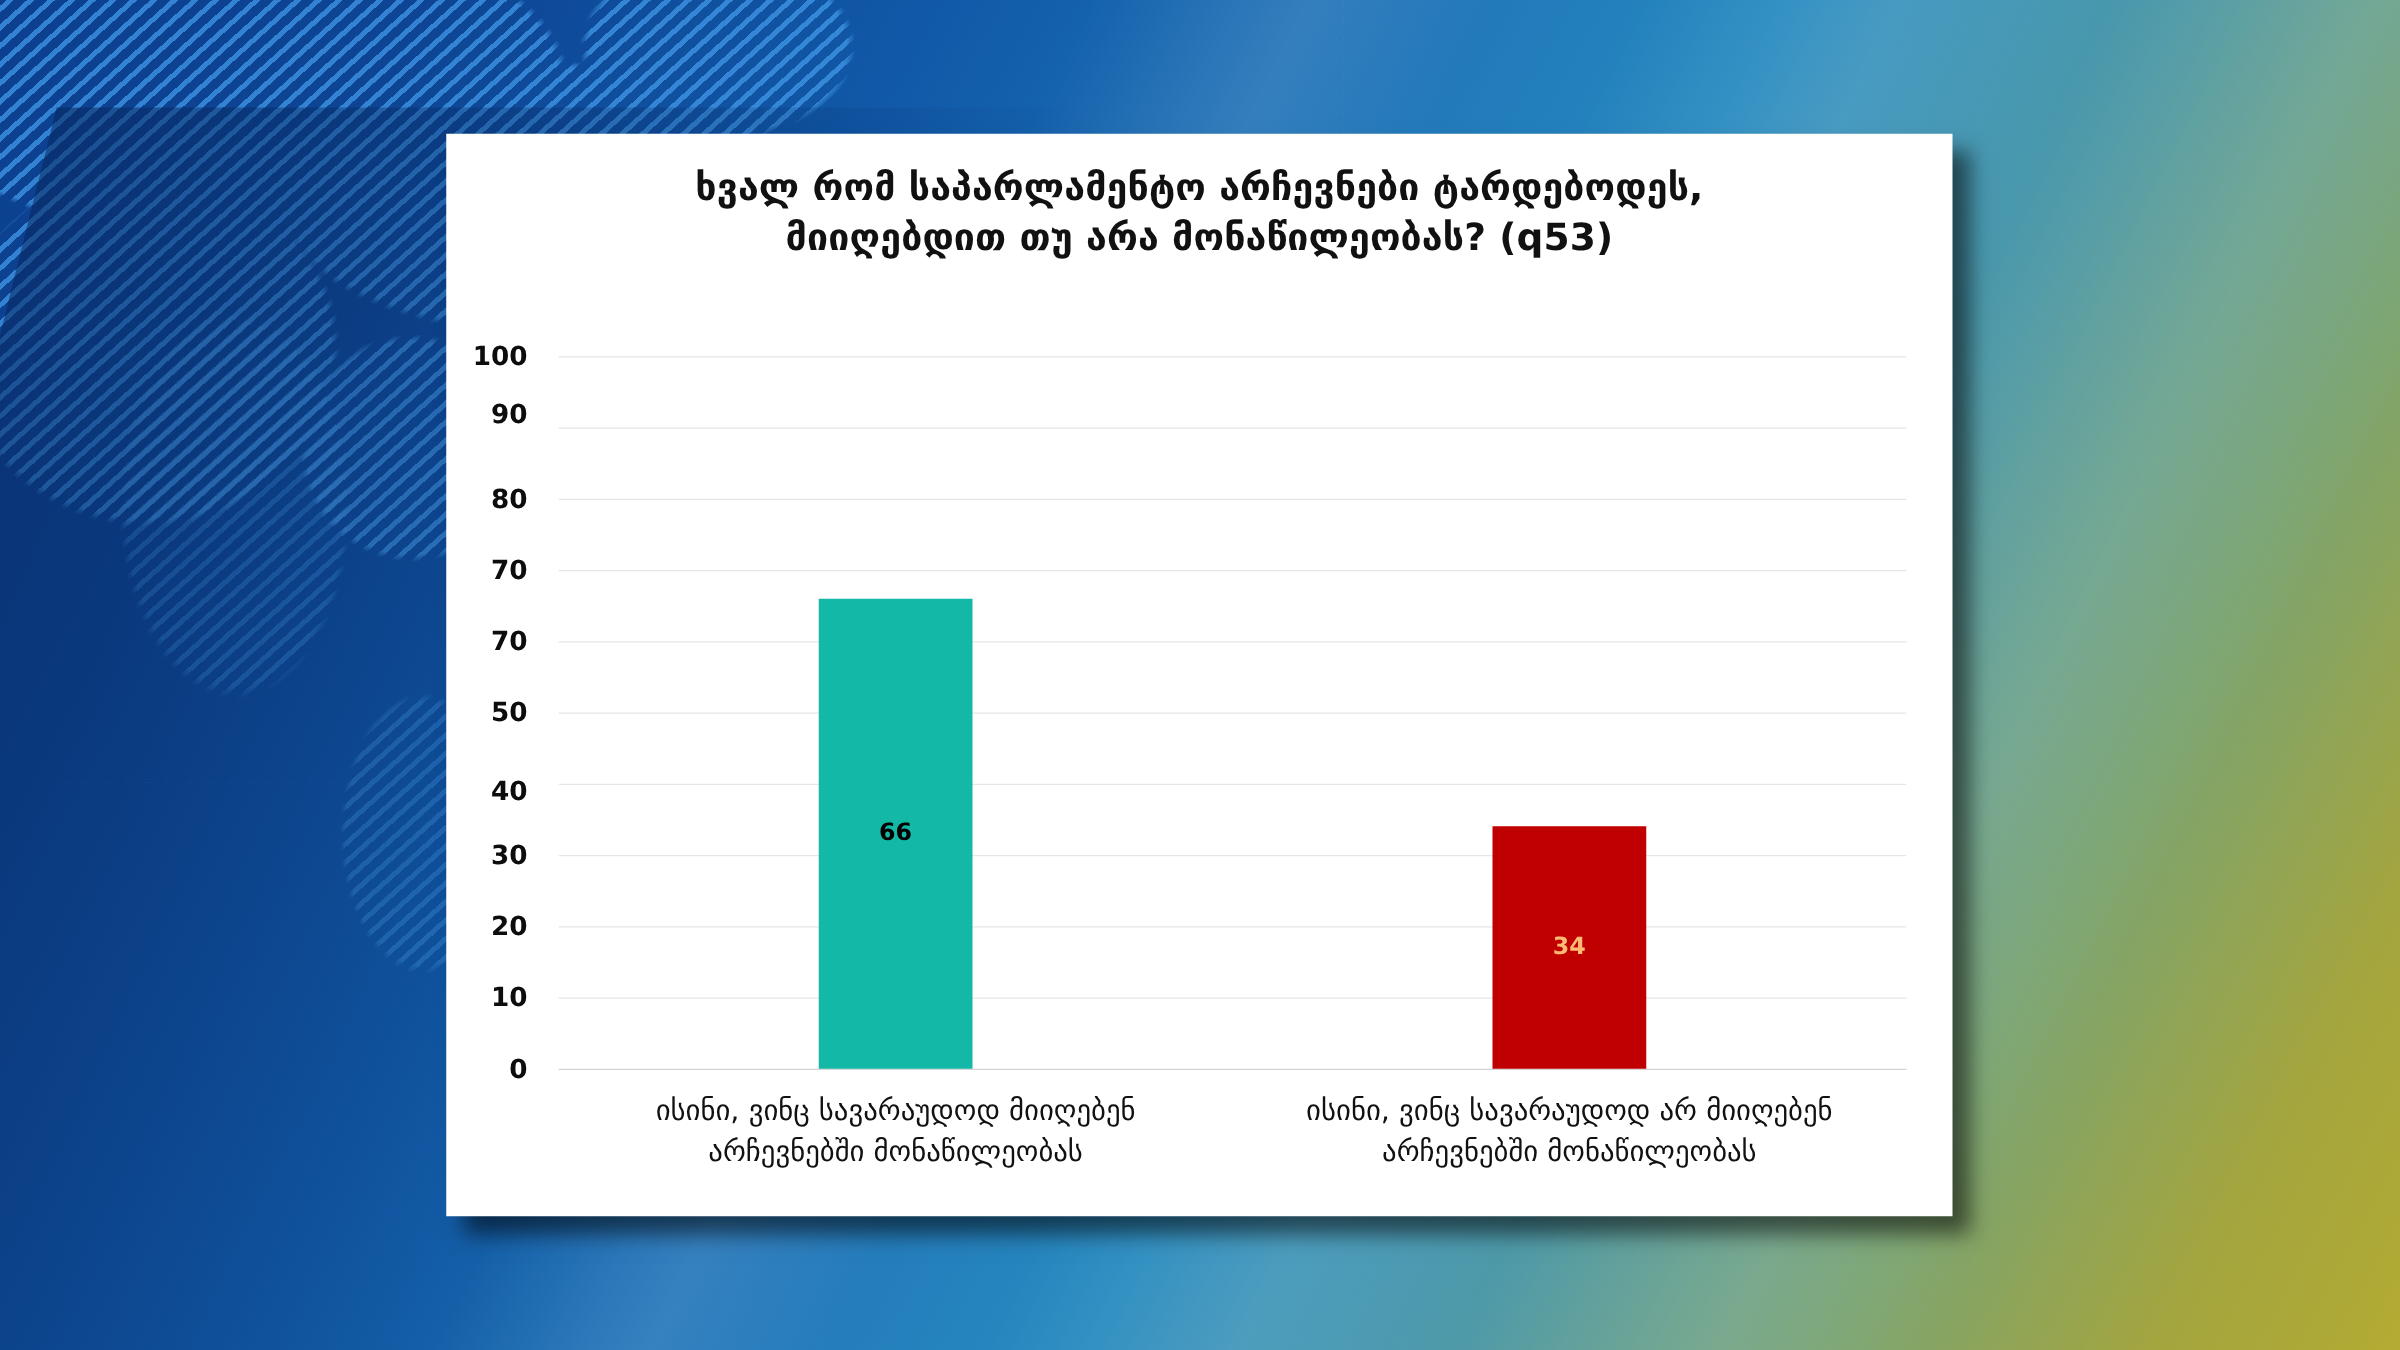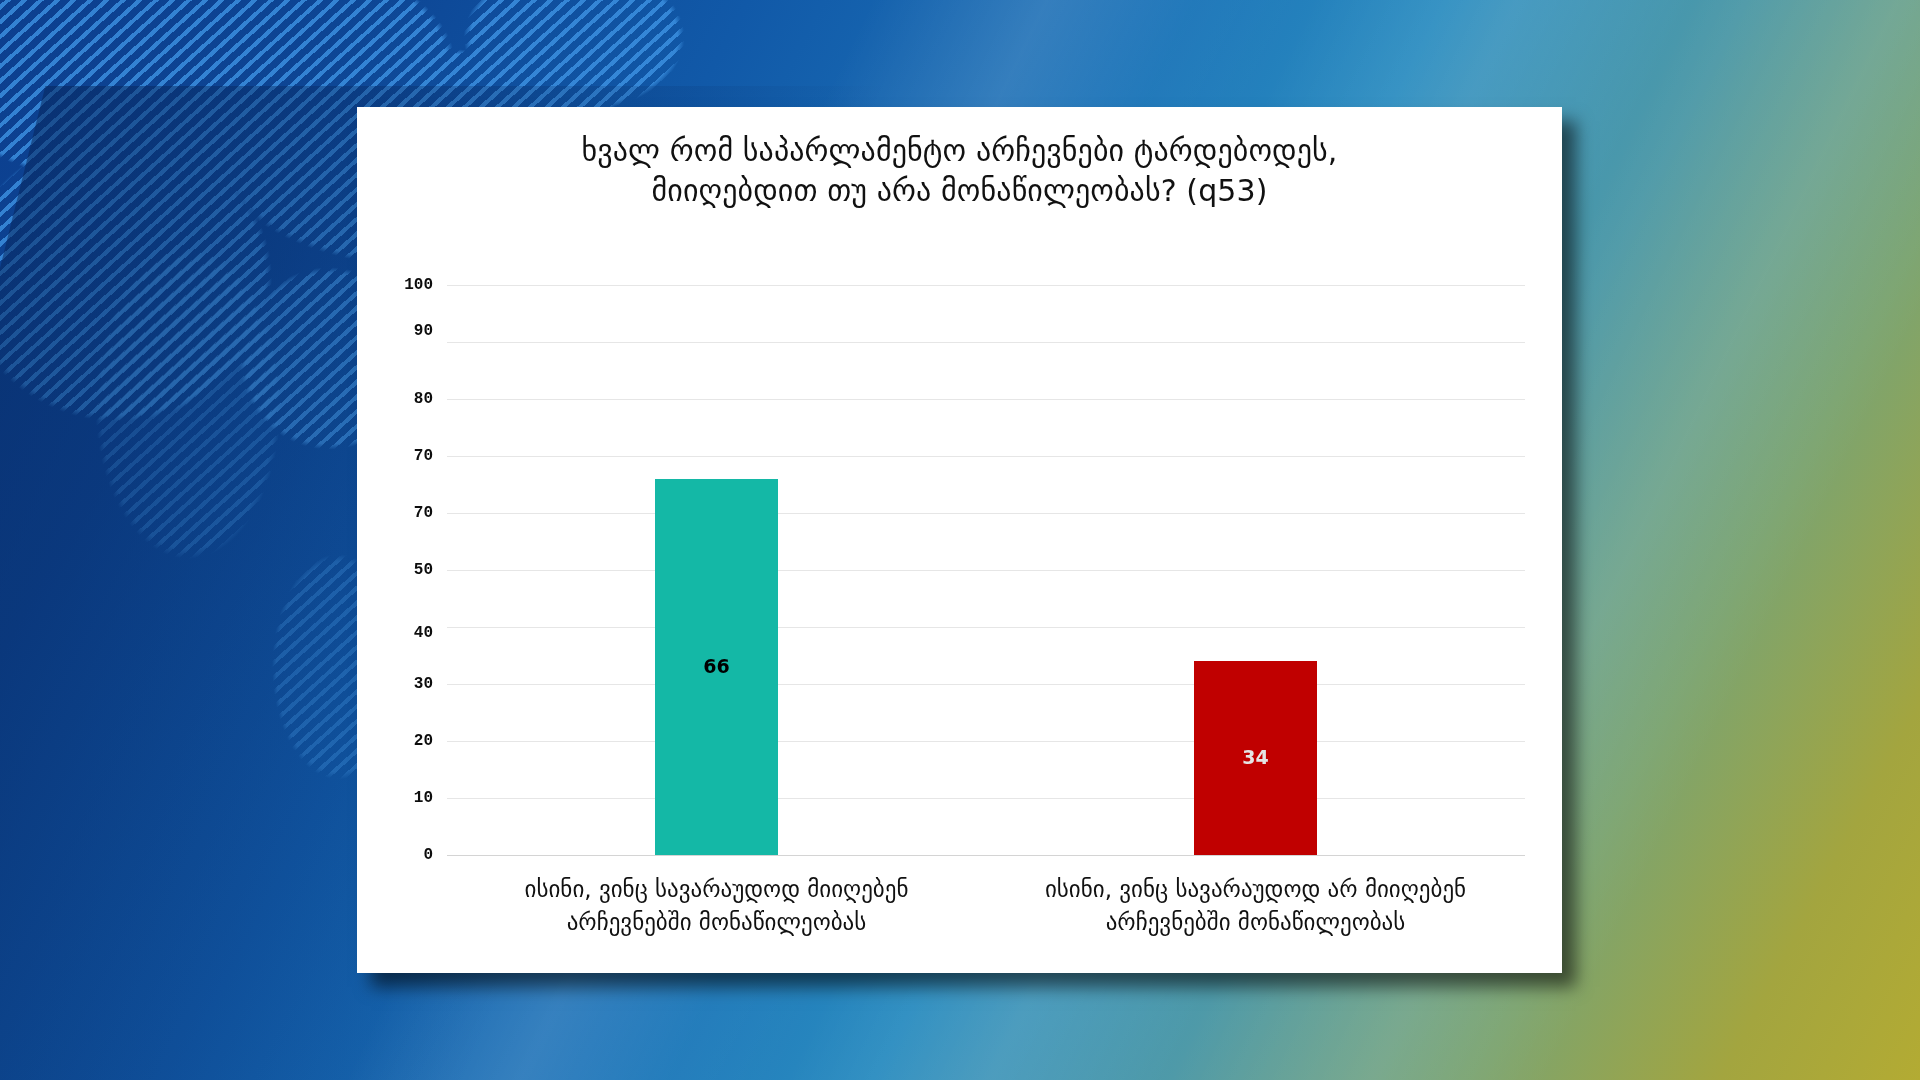--- a/index.html
+++ b/index.html
@@ -124,21 +124,21 @@
 
   
   #chart-title {
     position: absolute;
     left: 0;
     top: 24px;
     width: 100%;
     text-align: center;
     color: #111111;
     font-size: 30px;
-    font-weight: 400;
+    font-weight: 700;
     line-height: 1.32;
     letter-spacing: 0.1px;
     padding: 0 40px;
     box-sizing: border-box;
   }
   #chart-title .tline { display: block; }
 
   
   #plot-area {
     position: absolute;
@@ -153,27 +153,26 @@
     width: 100%;
     height: 1px;
     background: #e6e6e6;
   }
   .gridline.baseline {
     background: #d4d4d4;
   }
   .ytick-label {
     position: absolute;
     right: 100%;
-    margin-right: 14px;
+    margin-right: 25px;
     transform: translateY(-50%);
     color: #0d0d0d;
-    font-size: 16px;
+    font-size: 21px;
     font-weight: 700;
     white-space: nowrap;
-    font-family: Liberation Mono, monospace;
   }
 
   
   .bar {
     position: absolute;
     bottom: 0;
     box-sizing: border-box;
   }
   .bar-value {
     position: absolute;
@@ -237,20 +236,20 @@
           <div class="gridline baseline" style="top: 570px;"></div>
           <div class="ytick-label" style="top: 570px;">0</div>
         </div>
 
       <div id="bars-layer">
           <div class="bar" style="left: 208px; width: 123px; height: 376.2px; background: #14b8a6;">
             <div class="bar-value" style="top: 176.1px; color: rgb(0, 0, 0);">66</div>
           </div>
           <div class="cat-label" style="left: 18px; width: 503px;">ისინი, ვინც სავარაუდოდ მიიღებენ არჩევნებში მონაწილეობას</div>
           <div class="bar" style="left: 747px; width: 123px; height: 193.8px; background: rgb(192, 0, 0);">
-            <div class="bar-value" style="top: 84.9px; color: #e5e5e5;">34</div>
+            <div class="bar-value" style="top: 84.9px; color: #fdba74;">34</div>
           </div>
           <div class="cat-label" style="left: 557px; width: 503px;">ისინი, ვინც სავარაუდოდ არ მიიღებენ არჩევნებში მონაწილეობას</div>
         </div>
     </div>
 
   </div>
 </div>
 
 </body></html>

